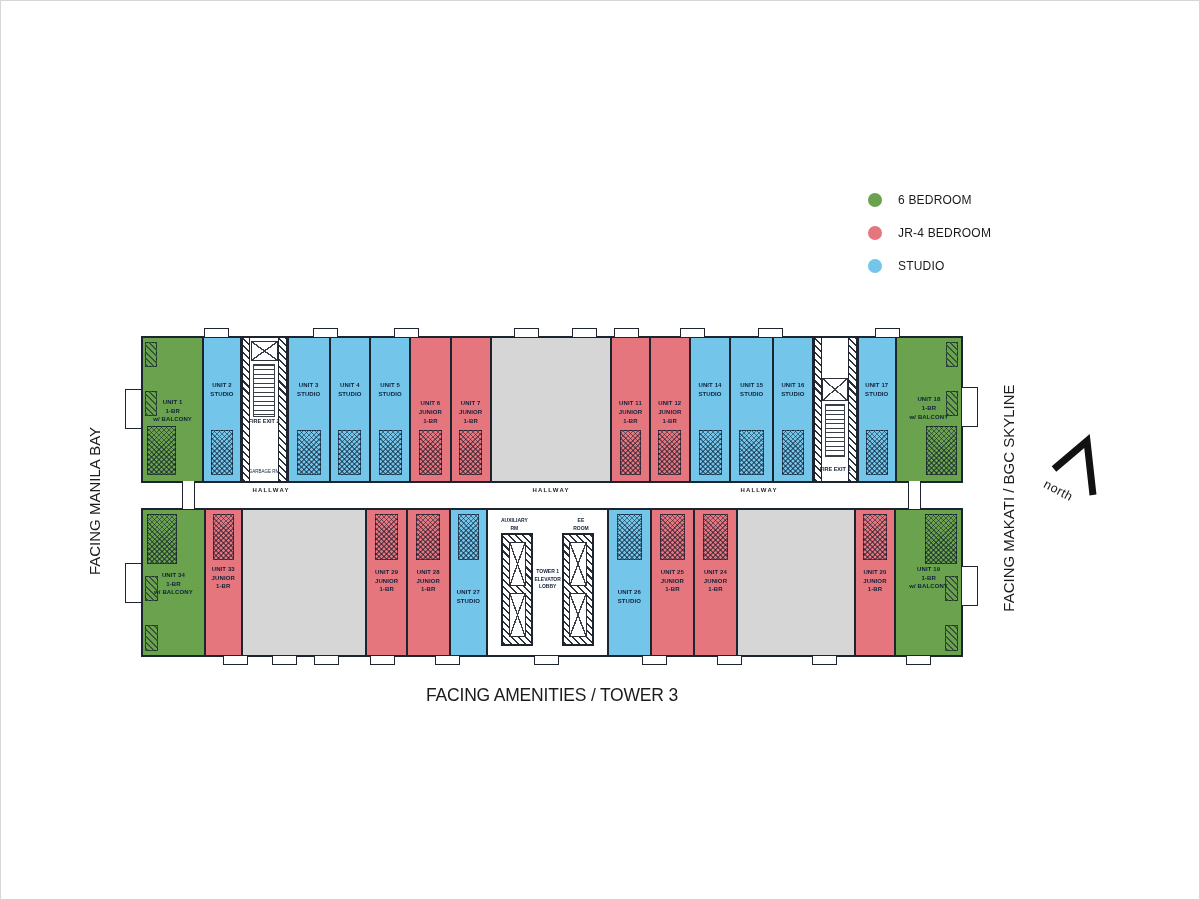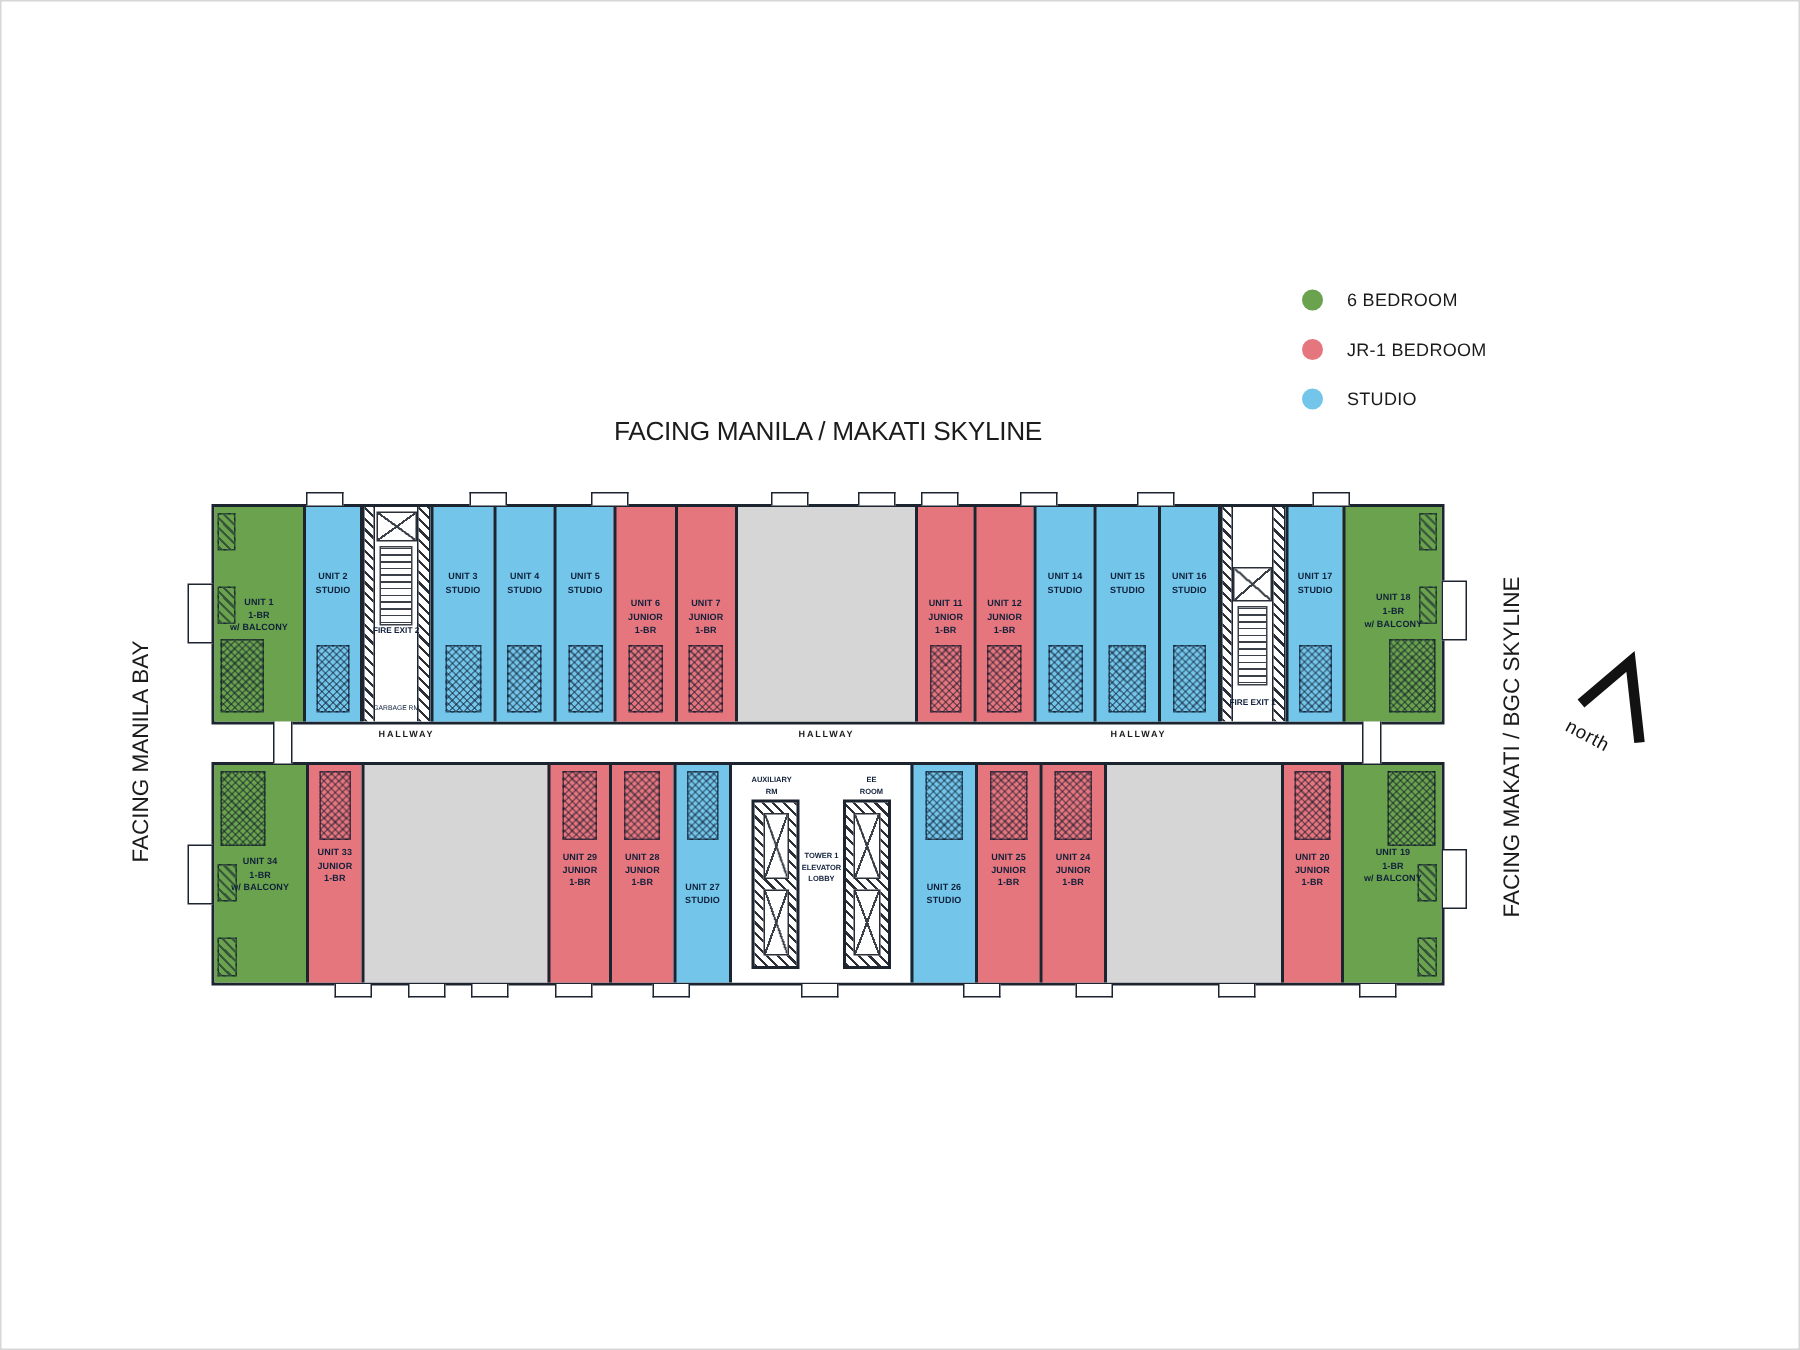--- a/index.html
+++ b/index.html
@@ -110,29 +110,29 @@
 
 <div class="canvas">
 
   <div class="legend">
     <div class="legend-row">
       <span class="legend-dot" style="background: rgb(106, 162, 78);"></span>
       <span class="legend-label">6 BEDROOM</span>
     </div>
     <div class="legend-row">
       <span class="legend-dot" style="background: rgb(230, 118, 126);"></span>
-      <span class="legend-label">JR-1 BEDROOM</span>
+      <span class="legend-label">JR-4 BEDROOM</span>
     </div>
     <div class="legend-row">
       <span class="legend-dot" style="background: rgb(115, 198, 234);"></span>
       <span class="legend-label">STUDIO</span>
     </div>
   </div>
 
-  <div class="title-top">FACING MANILA / MAKATI SKYLINE</div>
+  <div class="title-bottom">FACING AMENITIES / TOWER 3</div>
   <div class="side-label left">FACING MANILA BAY</div>
   <div class="side-label right">FACING MAKATI / BGC SKYLINE</div>
 
   <div class="north">
     <svg width="60" height="70" viewBox="0 0 60 70">
       <path d="M10 36 L43 8 L49 62" fill="none" stroke="#121212" stroke-width="7" stroke-miterlimit="10"></path>
     </svg>
     <span class="north-text">north</span>
   </div>
 

